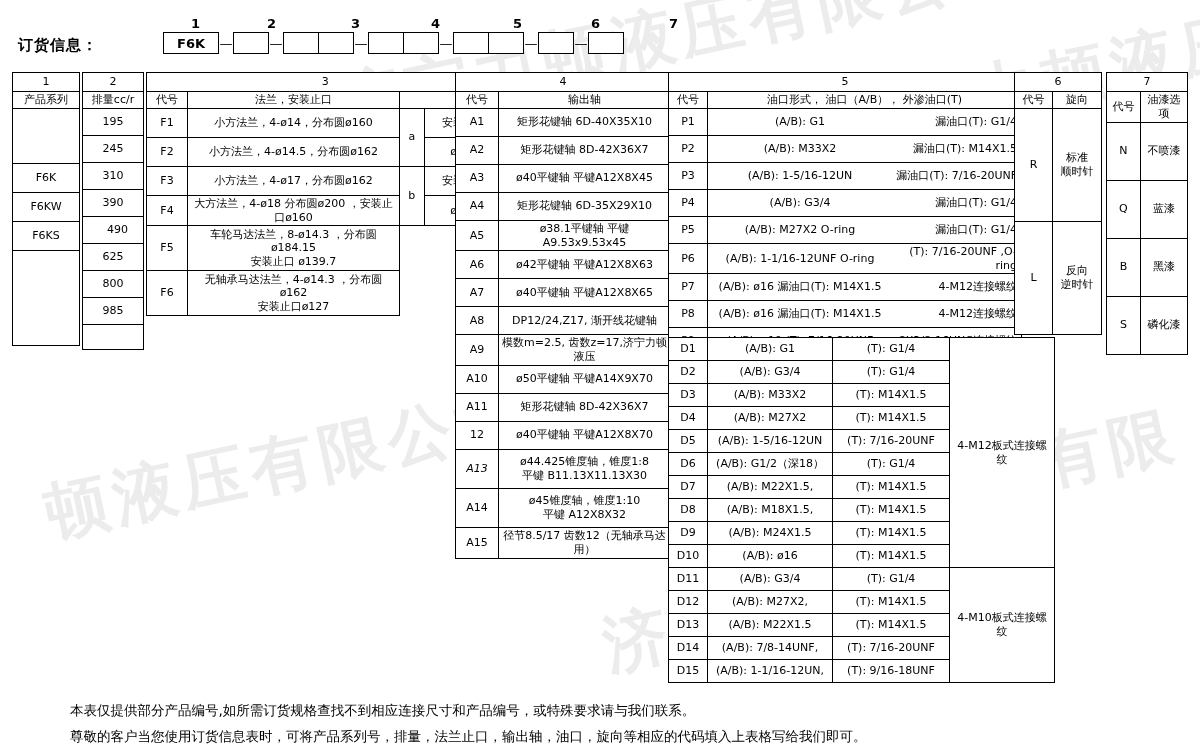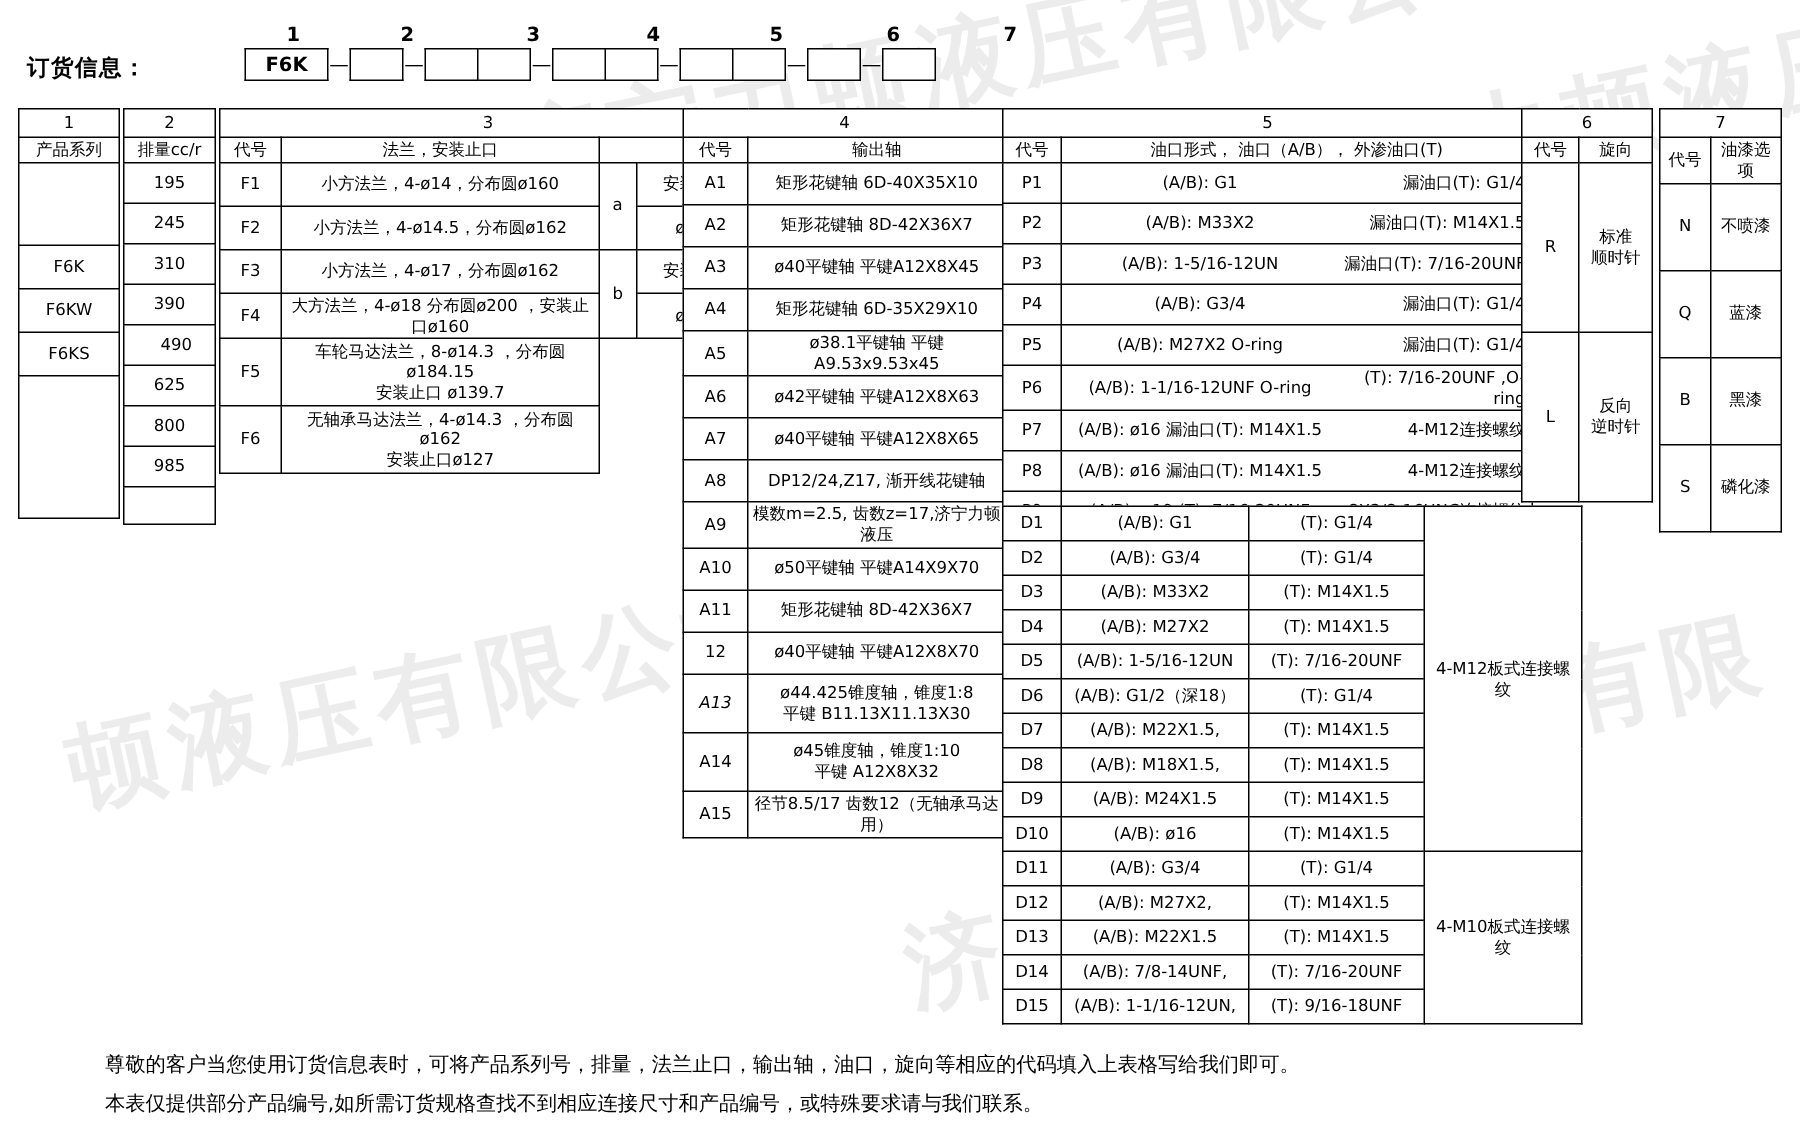--- a/index.html
+++ b/index.html
@@ -503,17 +503,17 @@
           <td>黑漆</td>
         </tr>
     <tr>
           <td style="height:55px;">S</td>
           <td>磷化漆</td>
         </tr>
   </tbody>
     </table>
 
   <div class="footer">
+    <div>本表仅提供部分产品编号,如所需订货规格查找不到相应连接尺寸和产品编号，或特殊要求请与我们联系。</div>
     <div>尊敬的客户当您使用订货信息表时，可将产品系列号，排量，法兰止口，输出轴，油口，旋向等相应的代码填入上表格写给我们即可。</div>
-    <div>本表仅提供部分产品编号,如所需订货规格查找不到相应连接尺寸和产品编号，或特殊要求请与我们联系。</div>
   </div>
 
 </div>
 
 </body></html>

